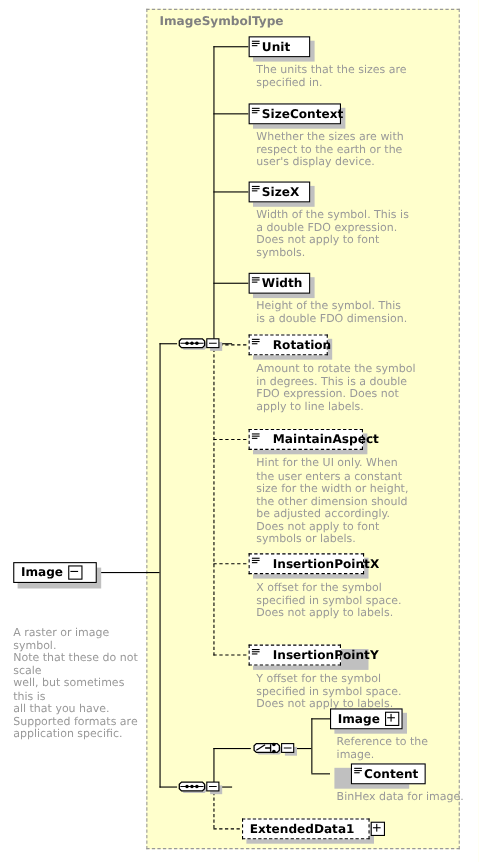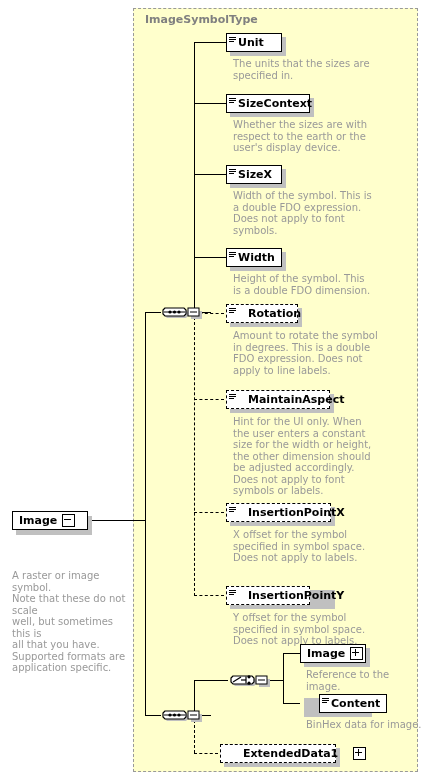--- a/index.html
+++ b/index.html
@@ -362,17 +362,17 @@
         <i></i>
         <i></i>
     </span>
     <span class="elabel">Content</span>
   </div>
   <div class="desc" style="left:306px; top:719px; width:125px;">BinHex data for image.</div>
 
   <div class="dln h" style="left:194px; top:753px; width:24px;"></div>
   <div class="eshadow" style="left:224px; top:748px; width:116px; height:19px;"></div>
   <div class="ebox optional" style="left:220px; top:744px; width:116px;">
-    <span class="elabel" style="padding-left:22px;">ExtendedData1</span>
+    <span class="elabel" style="padding-left:6px;">ExtendedData1</span>
     <span class="expander plus"></span>
   </div>
 
 </div>
 
 </body></html>

